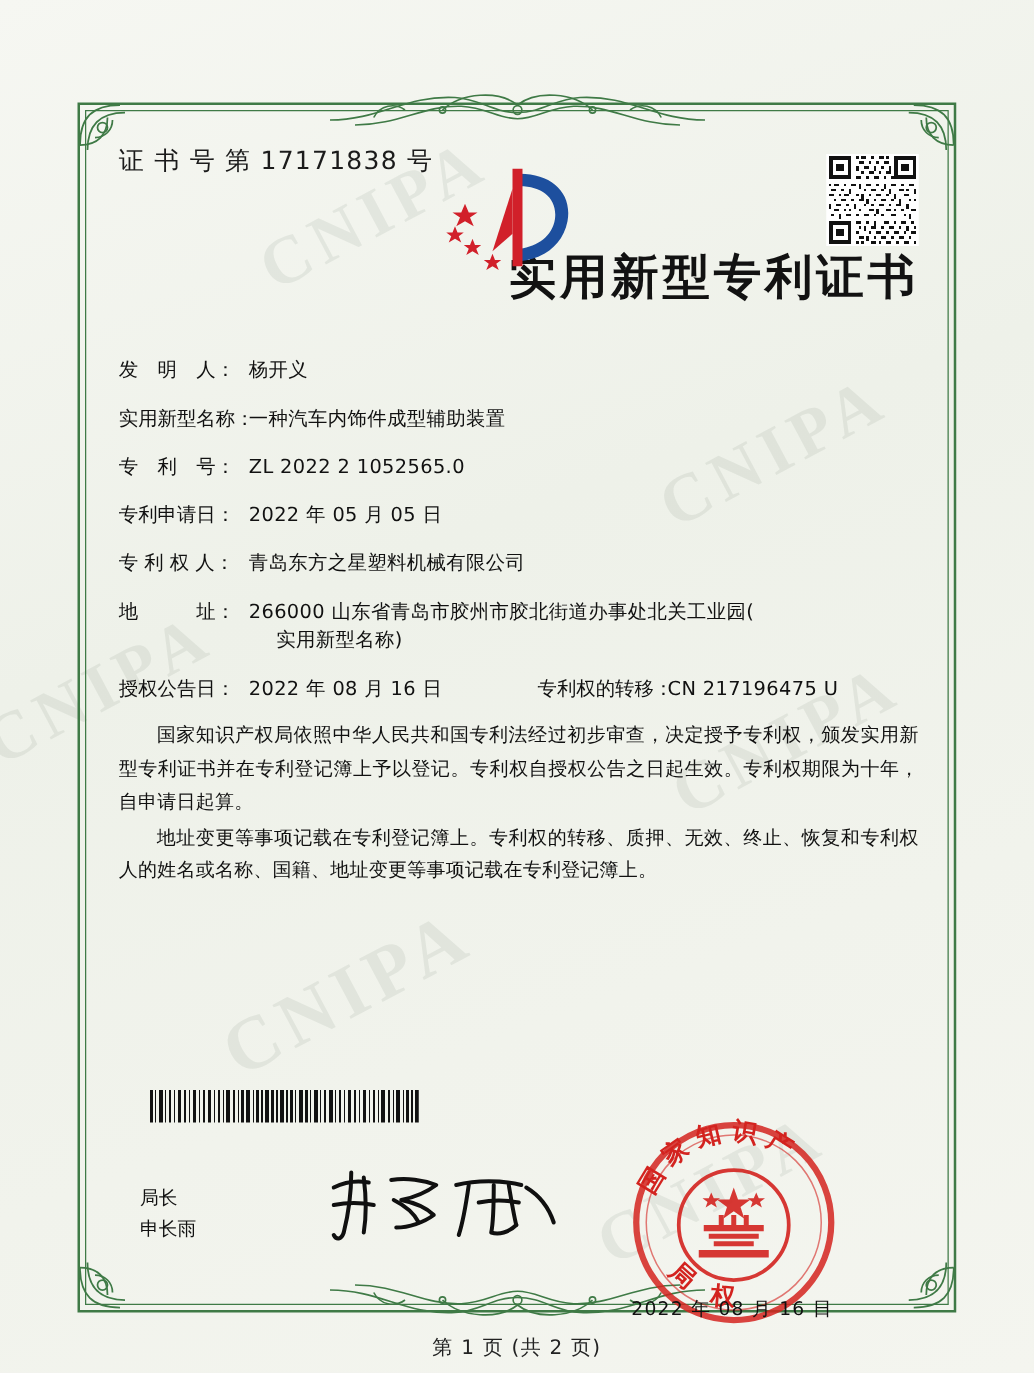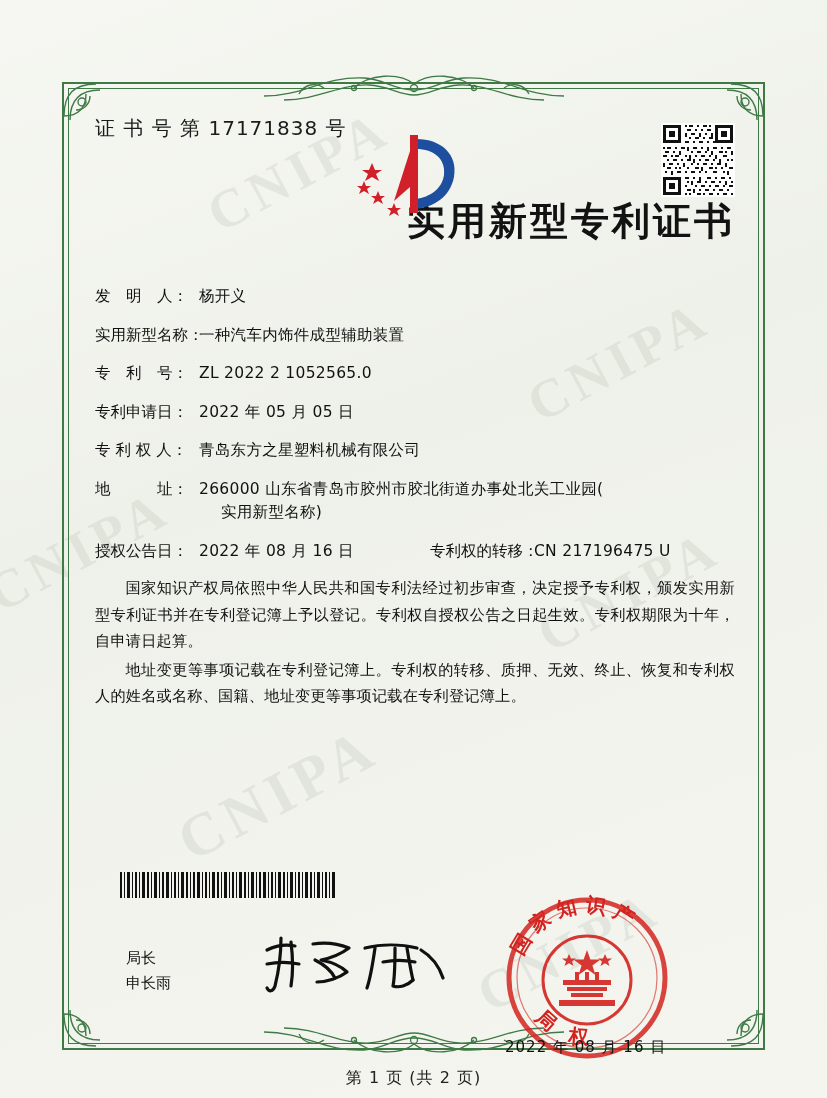--- a/index.html
+++ b/index.html
@@ -162,21 +162,21 @@
   .barcode {
     position: absolute;
     left: 120px;
     top: 872px;
     width: 215px;
     height: 26px;
   }
   
   .sig-label {
     position: absolute;
-    left: 126px;
+    left: 112px;
     top: 946px;
     font-size: 15px;
     line-height: 1.65;
     color: #111;
   }
   .sig-script {
     position: absolute;
     left: 255px;
     top: 930px;
     width: 200px;

